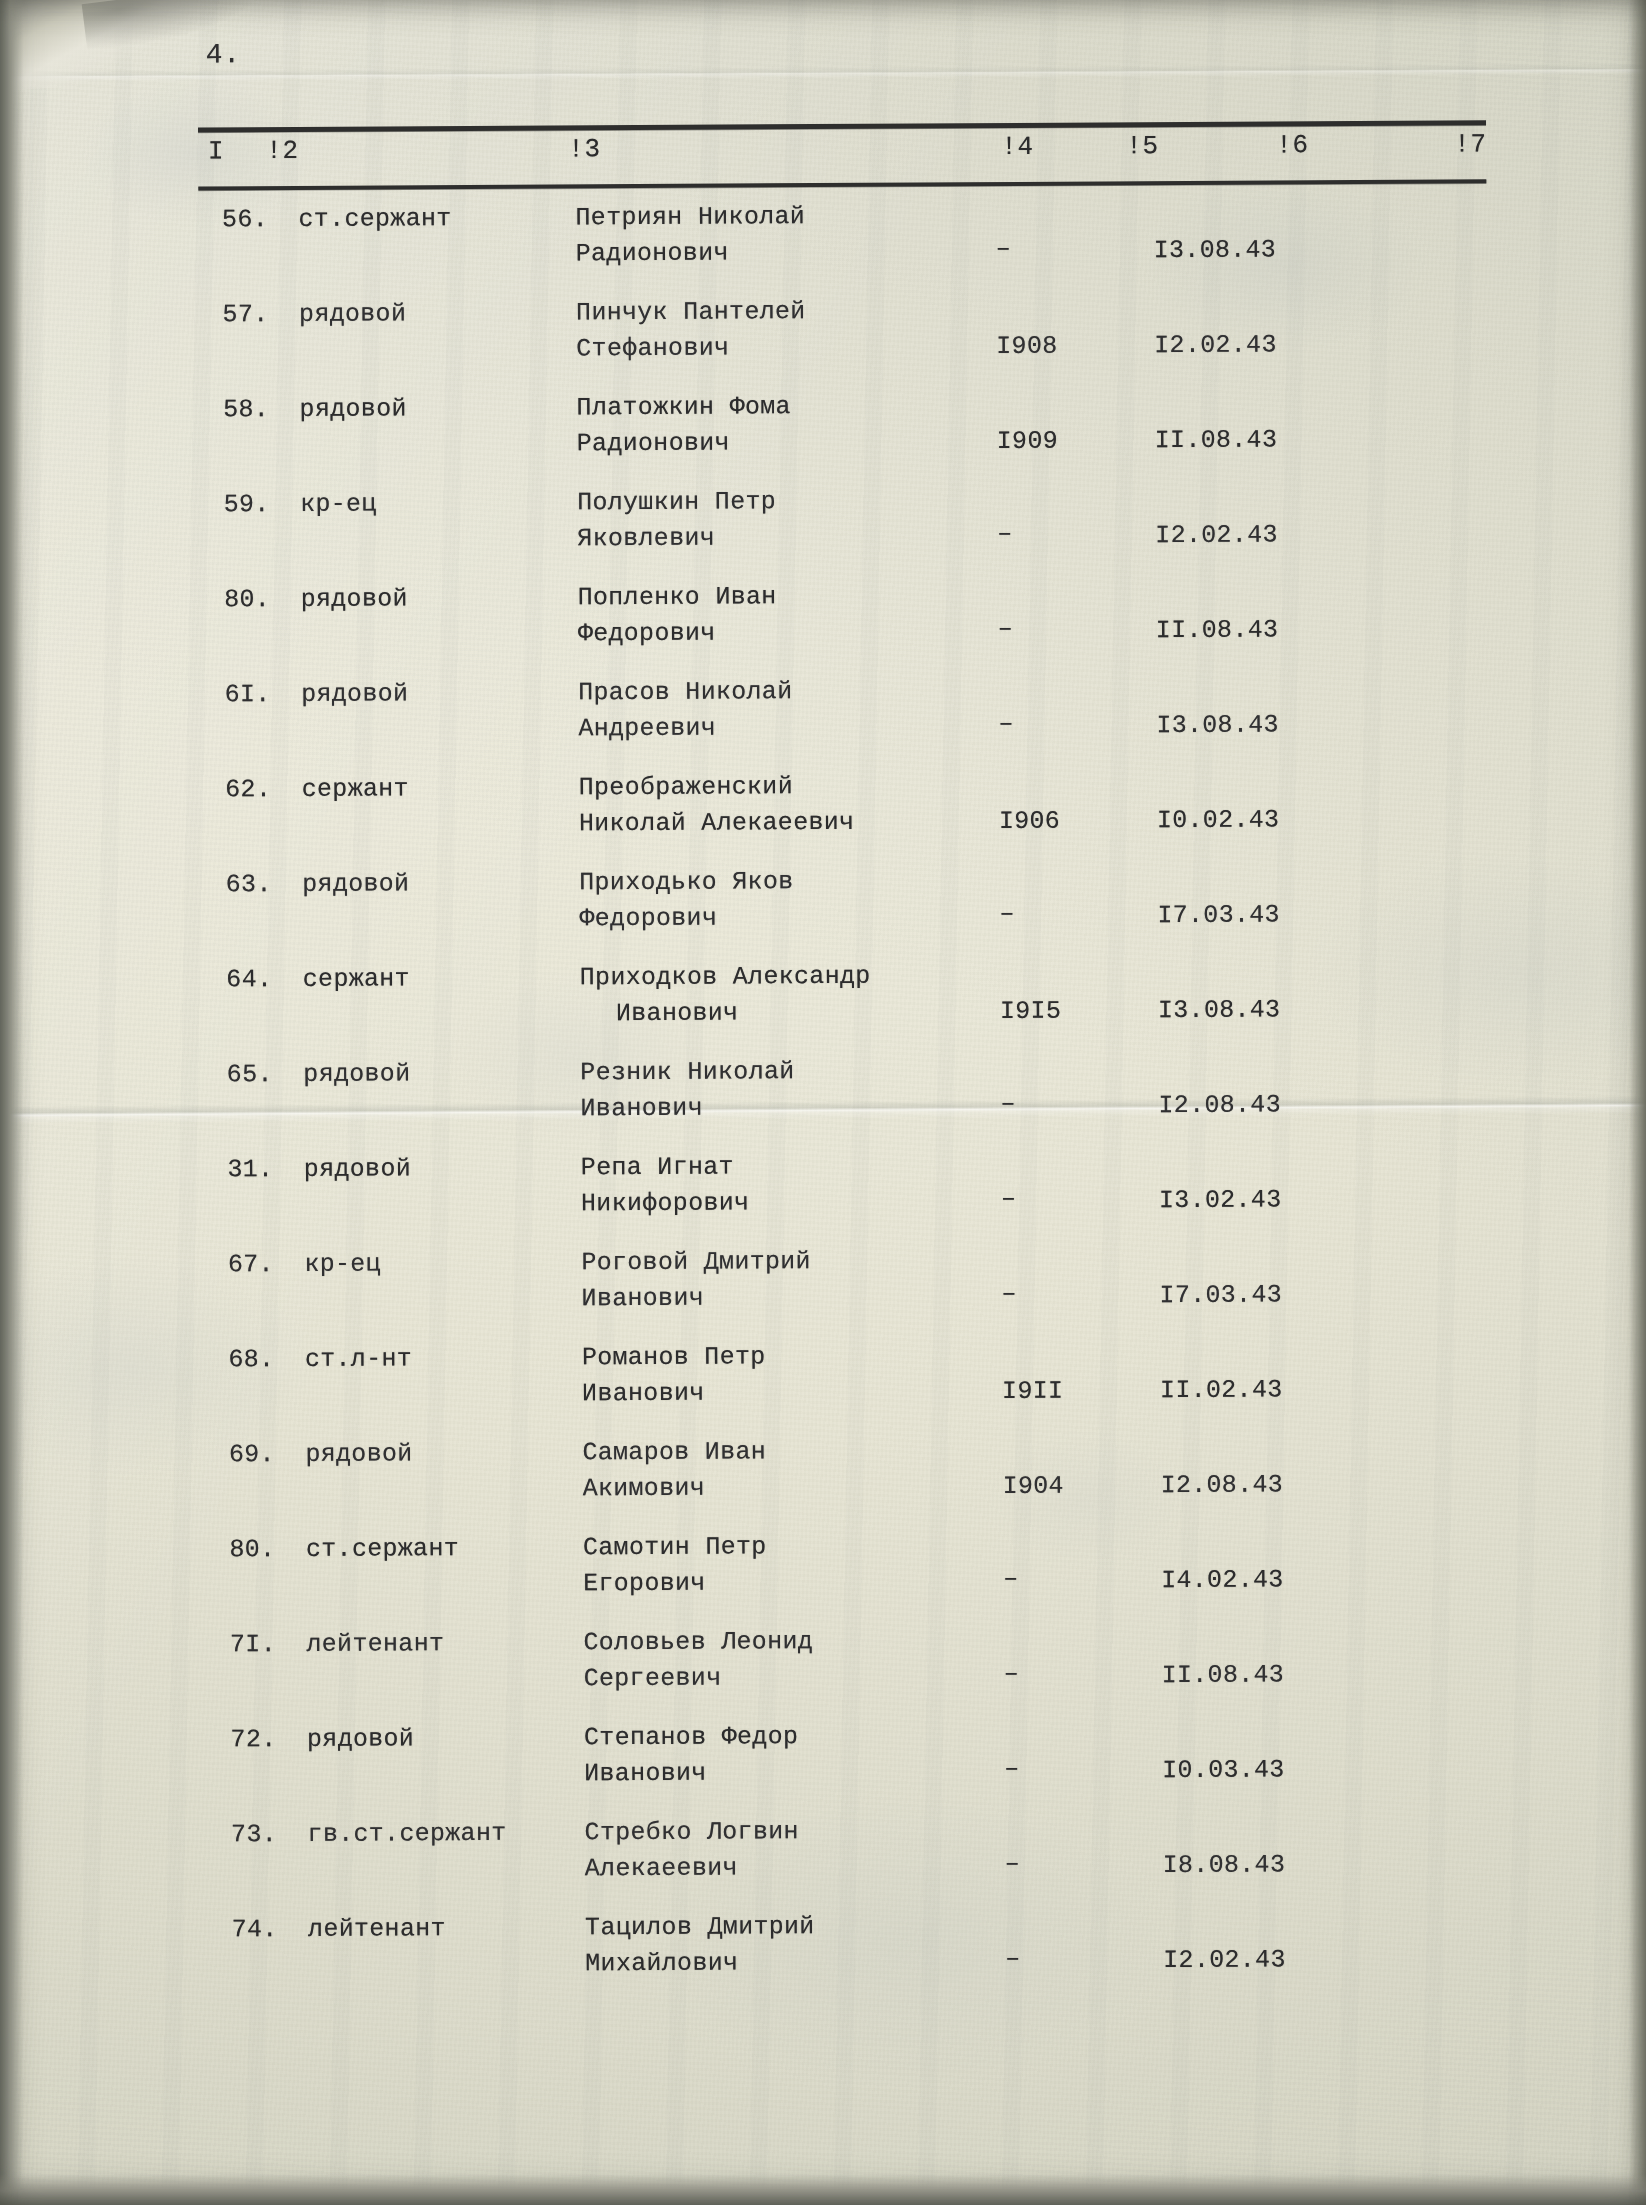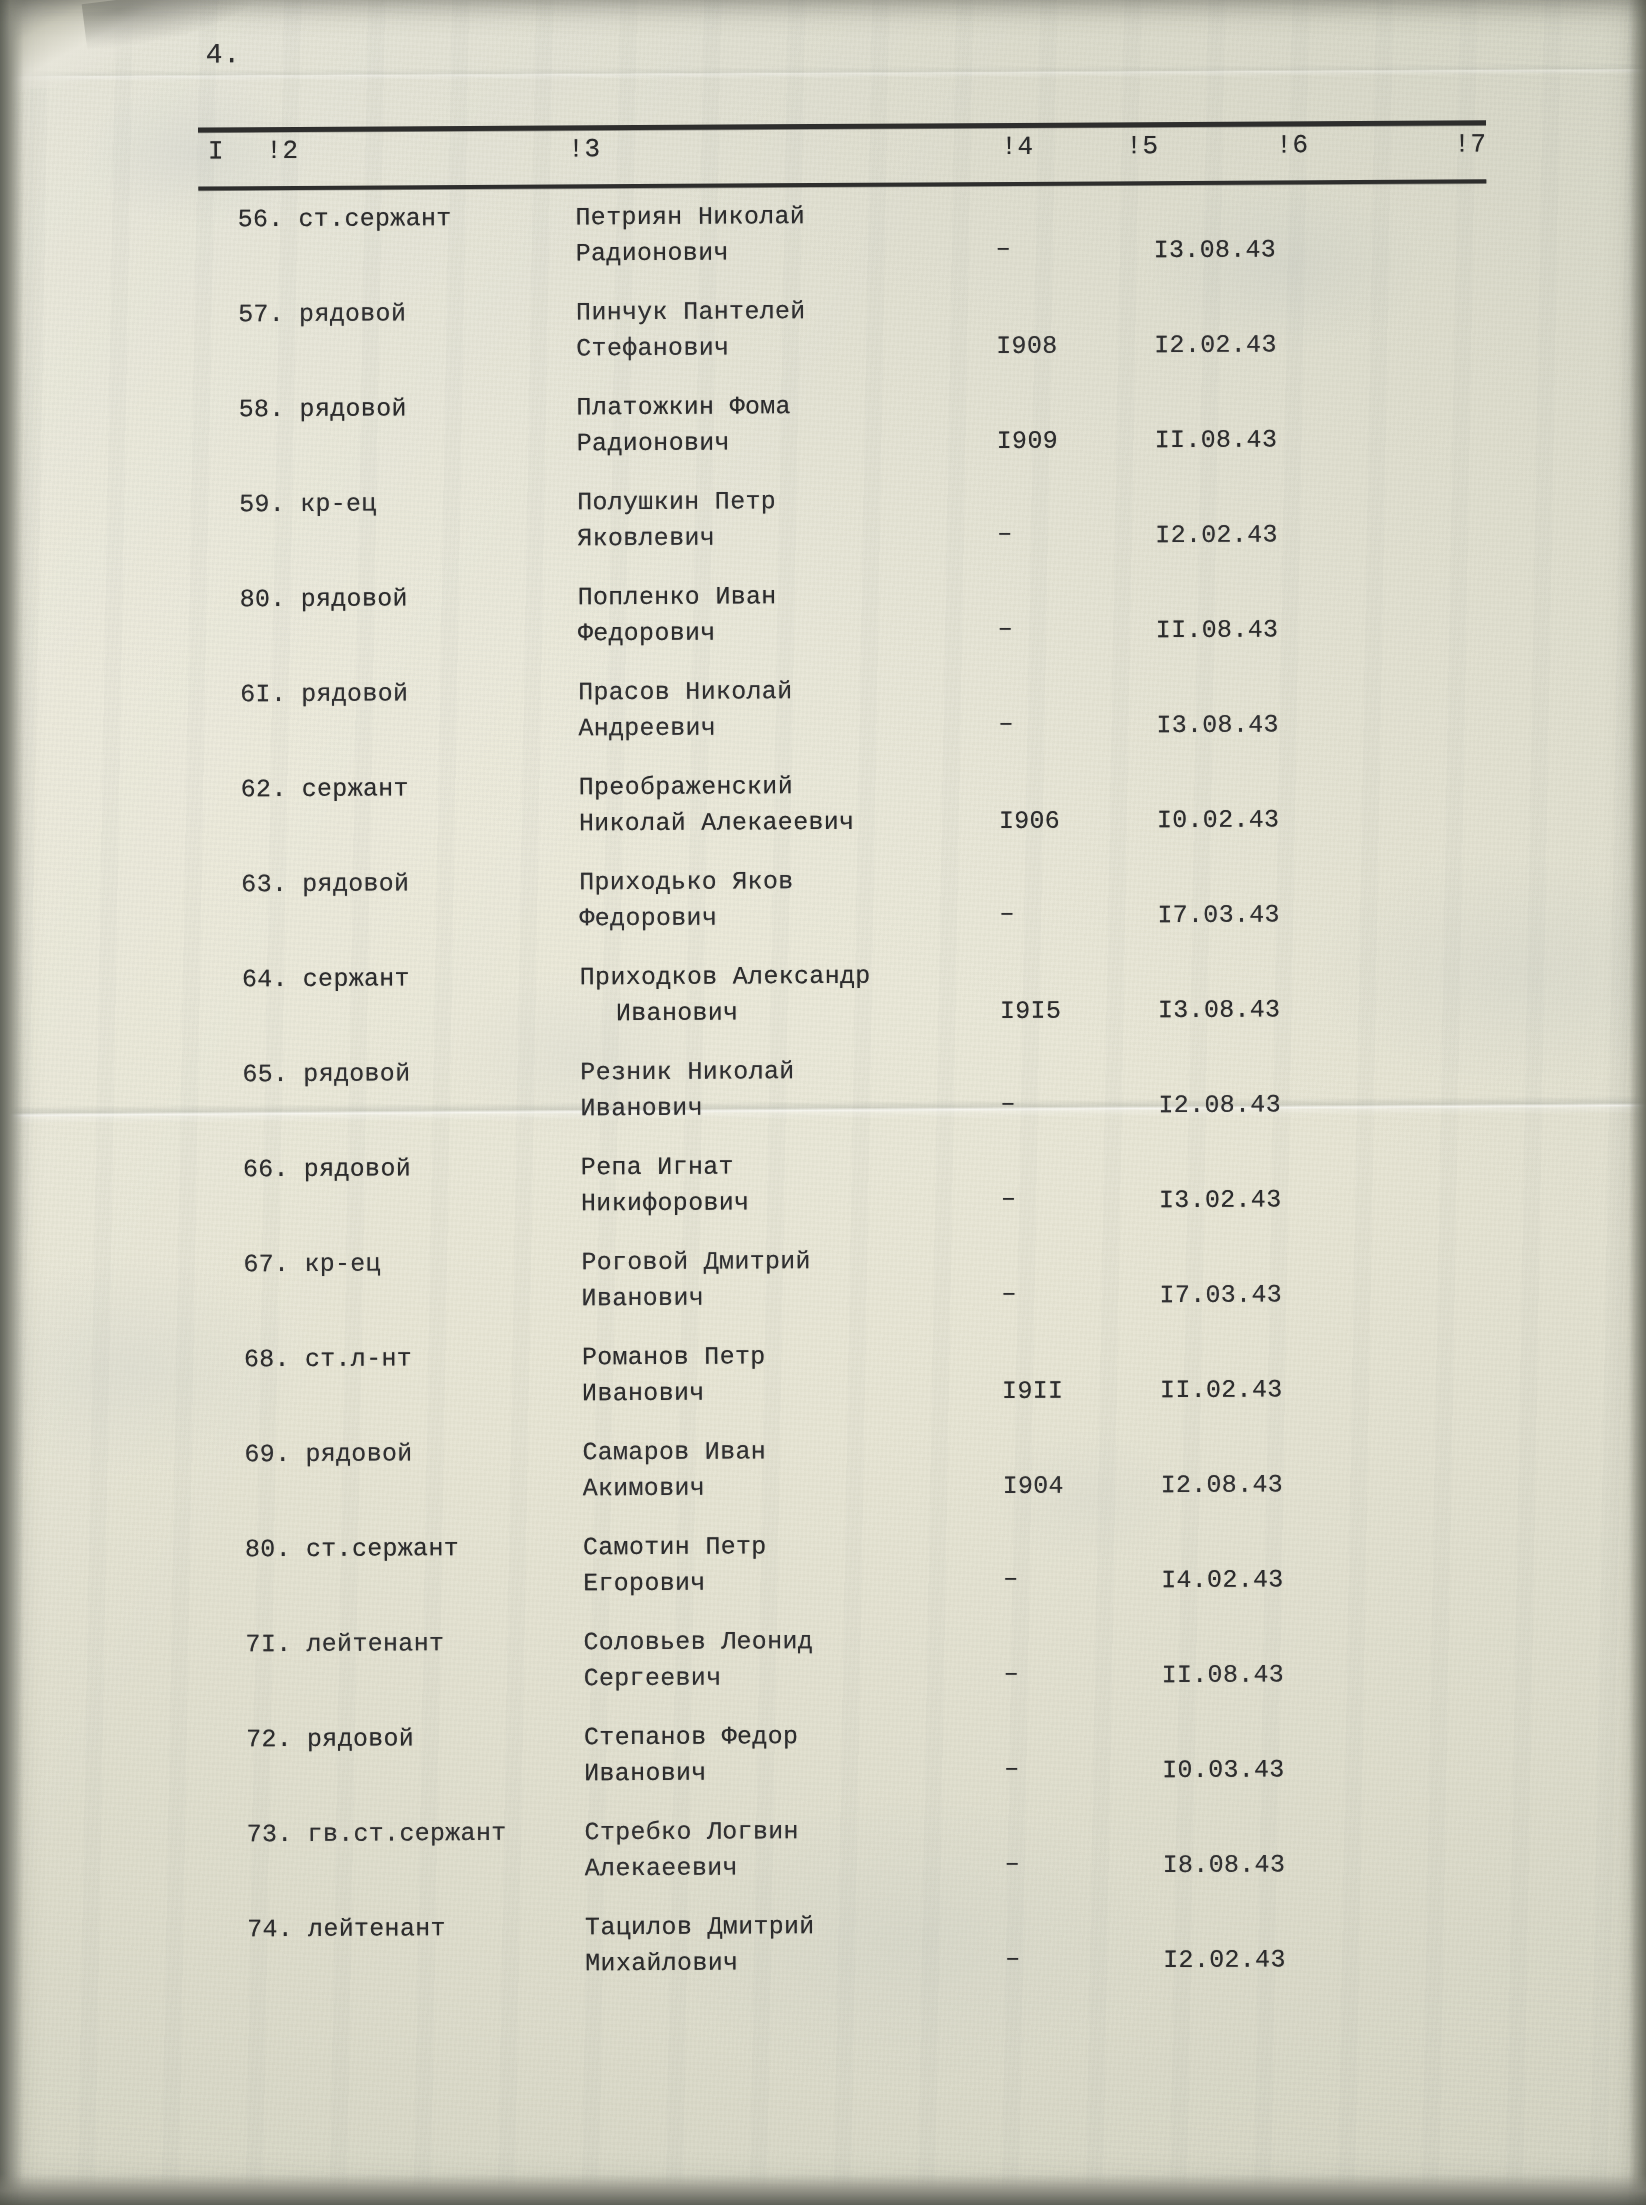--- a/index.html
+++ b/index.html
@@ -189,21 +189,21 @@
     width: 1647px;
   }
   .row {
     position: relative;
     height: 95px;
     font-size: 25px;
     letter-spacing: 0.3px;
   }
   .row .cell { position: absolute; white-space: pre; }
 
-  .c-num   { left: 209px;  width: 77px; text-align: right; }
+  .c-num   { left: 209px;  width: 77px; text-align: center; }
   .c-rank  { left: 301px;  }
   .c-name1 { left: 578px;  }
   .c-name2 { left: 578px;  top: 36px; }
   .c-year  { left: 998px; top: 36px; width: 88px; text-align: left; }
   .c-date  { left: 1156px; top: 36px; }
 
   
   .indent-1 .c-name2 { left: 614px; }
 
   
@@ -324,21 +324,21 @@
         </div>
         <div class="row">
           <span class="cell c-num">65.</span>
           <span class="cell c-rank">рядовой</span>
           <span class="cell c-name1">Резник Николай</span>
           <span class="cell c-name2">Иванович</span>
           <span class="cell c-year"><span class="dash">–</span></span>
           <span class="cell c-date">I2.08.43</span>
         </div>
         <div class="row">
-          <span class="cell c-num">66.</span>
+          <span class="cell c-num">31.</span>
           <span class="cell c-rank">рядовой</span>
           <span class="cell c-name1">Репа Игнат</span>
           <span class="cell c-name2">Никифорович</span>
           <span class="cell c-year"><span class="dash">–</span></span>
           <span class="cell c-date">I3.02.43</span>
         </div>
         <div class="row">
           <span class="cell c-num">67.</span>
           <span class="cell c-rank">кр-ец</span>
           <span class="cell c-name1">Роговой Дмитрий</span>

